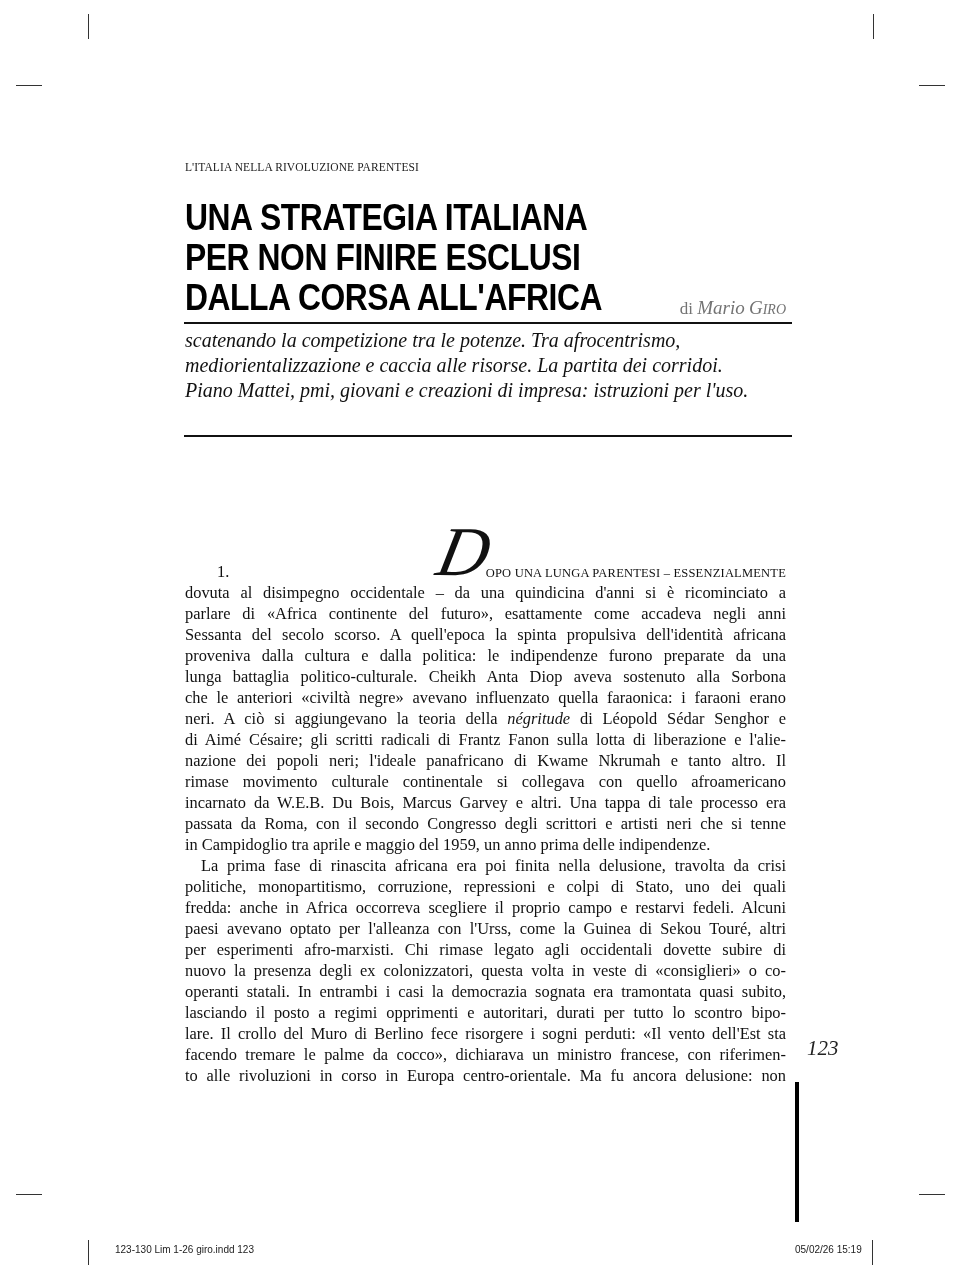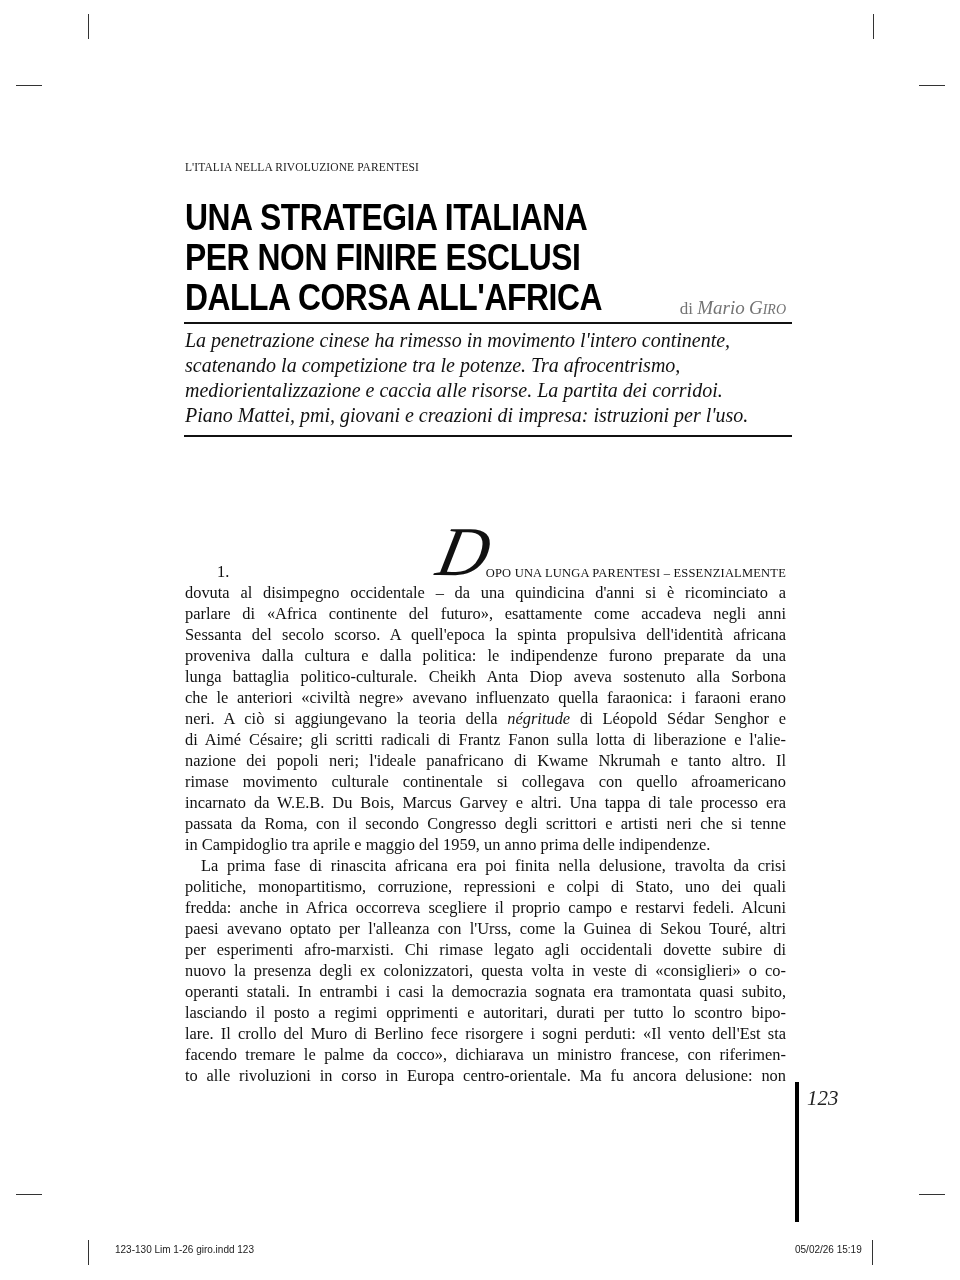--- a/index.html
+++ b/index.html
@@ -19,21 +19,21 @@
   .abstract div { white-space:nowrap; }
   .body-text { position:absolute; left:185px; top:561px; width:601px; font-family:"Liberation Serif", serif; font-size:16.4px; line-height:21px; color:#111; }
   .line { white-space:nowrap; text-align:justify; text-align-last:justify; height:21px; }
   .line.last { text-align-last:left; }
   .line.indent { padding-left:16px; }
   .first-line { position:relative; height:21px; }
   .sec-num { position:absolute; left:32px; top:0; }
   .dropcap { position:absolute; left:254px; top:-44px; font-family:"Liberation Serif", serif; font-style:italic; font-size:70px; line-height:70px; color:#111; transform:skewX(-12deg); }
   .lead-in { position:absolute; right:0; top:2px; font-size:12.5px; letter-spacing:0.2px; }
   .page-bar { position:absolute; left:795px; top:1082px; width:4px; height:140px; background:#000; }
-  .page-num { position:absolute; left:807px; top:1086px; font-family:"Liberation Serif", serif; font-style:italic; font-size:21px; color:#222; }
+  .page-num { position:absolute; left:807px; top:1036px; font-family:"Liberation Serif", serif; font-style:italic; font-size:21px; color:#222; }
   .slug { position:absolute; top:1244px; font-family:"Liberation Sans", sans-serif; font-size:10px; color:#222; }
   em.inline { font-style:italic; }
 </style>
 </head>
 <body>
 
 <div class="mark v" style="left:88px;top:14px;height:25px;"></div>
 <div class="mark h" style="left:16px;top:85px;width:26px;"></div>
 <div class="mark v" style="left:873px;top:14px;height:25px;"></div>
 <div class="mark h" style="left:919px;top:85px;width:26px;"></div>
@@ -52,21 +52,20 @@
 
 <div class="byline">
   <span>di</span>
   <span class="name">Mario</span>
   <span class="sc"><span>G</span><small>IRO</small></span>
 </div>
 
 <div class="rule" style="top:322px;"></div>
 
 <div class="abstract">
-  <div>La penetrazione cinese ha rimesso in movimento l'intero continente,</div>
   <div>scatenando la competizione tra le potenze. Tra afrocentrismo,</div>
   <div>mediorientalizzazione e caccia alle risorse. La partita dei corridoi.</div>
   <div>Piano Mattei, pmi, giovani e creazioni di impresa: istruzioni per l'uso.</div>
 </div>
 
 <div class="rule" style="top:435px;"></div>
 
 <div class="body-text">
   <div class="first-line">
     <span class="sec-num">1.</span>

